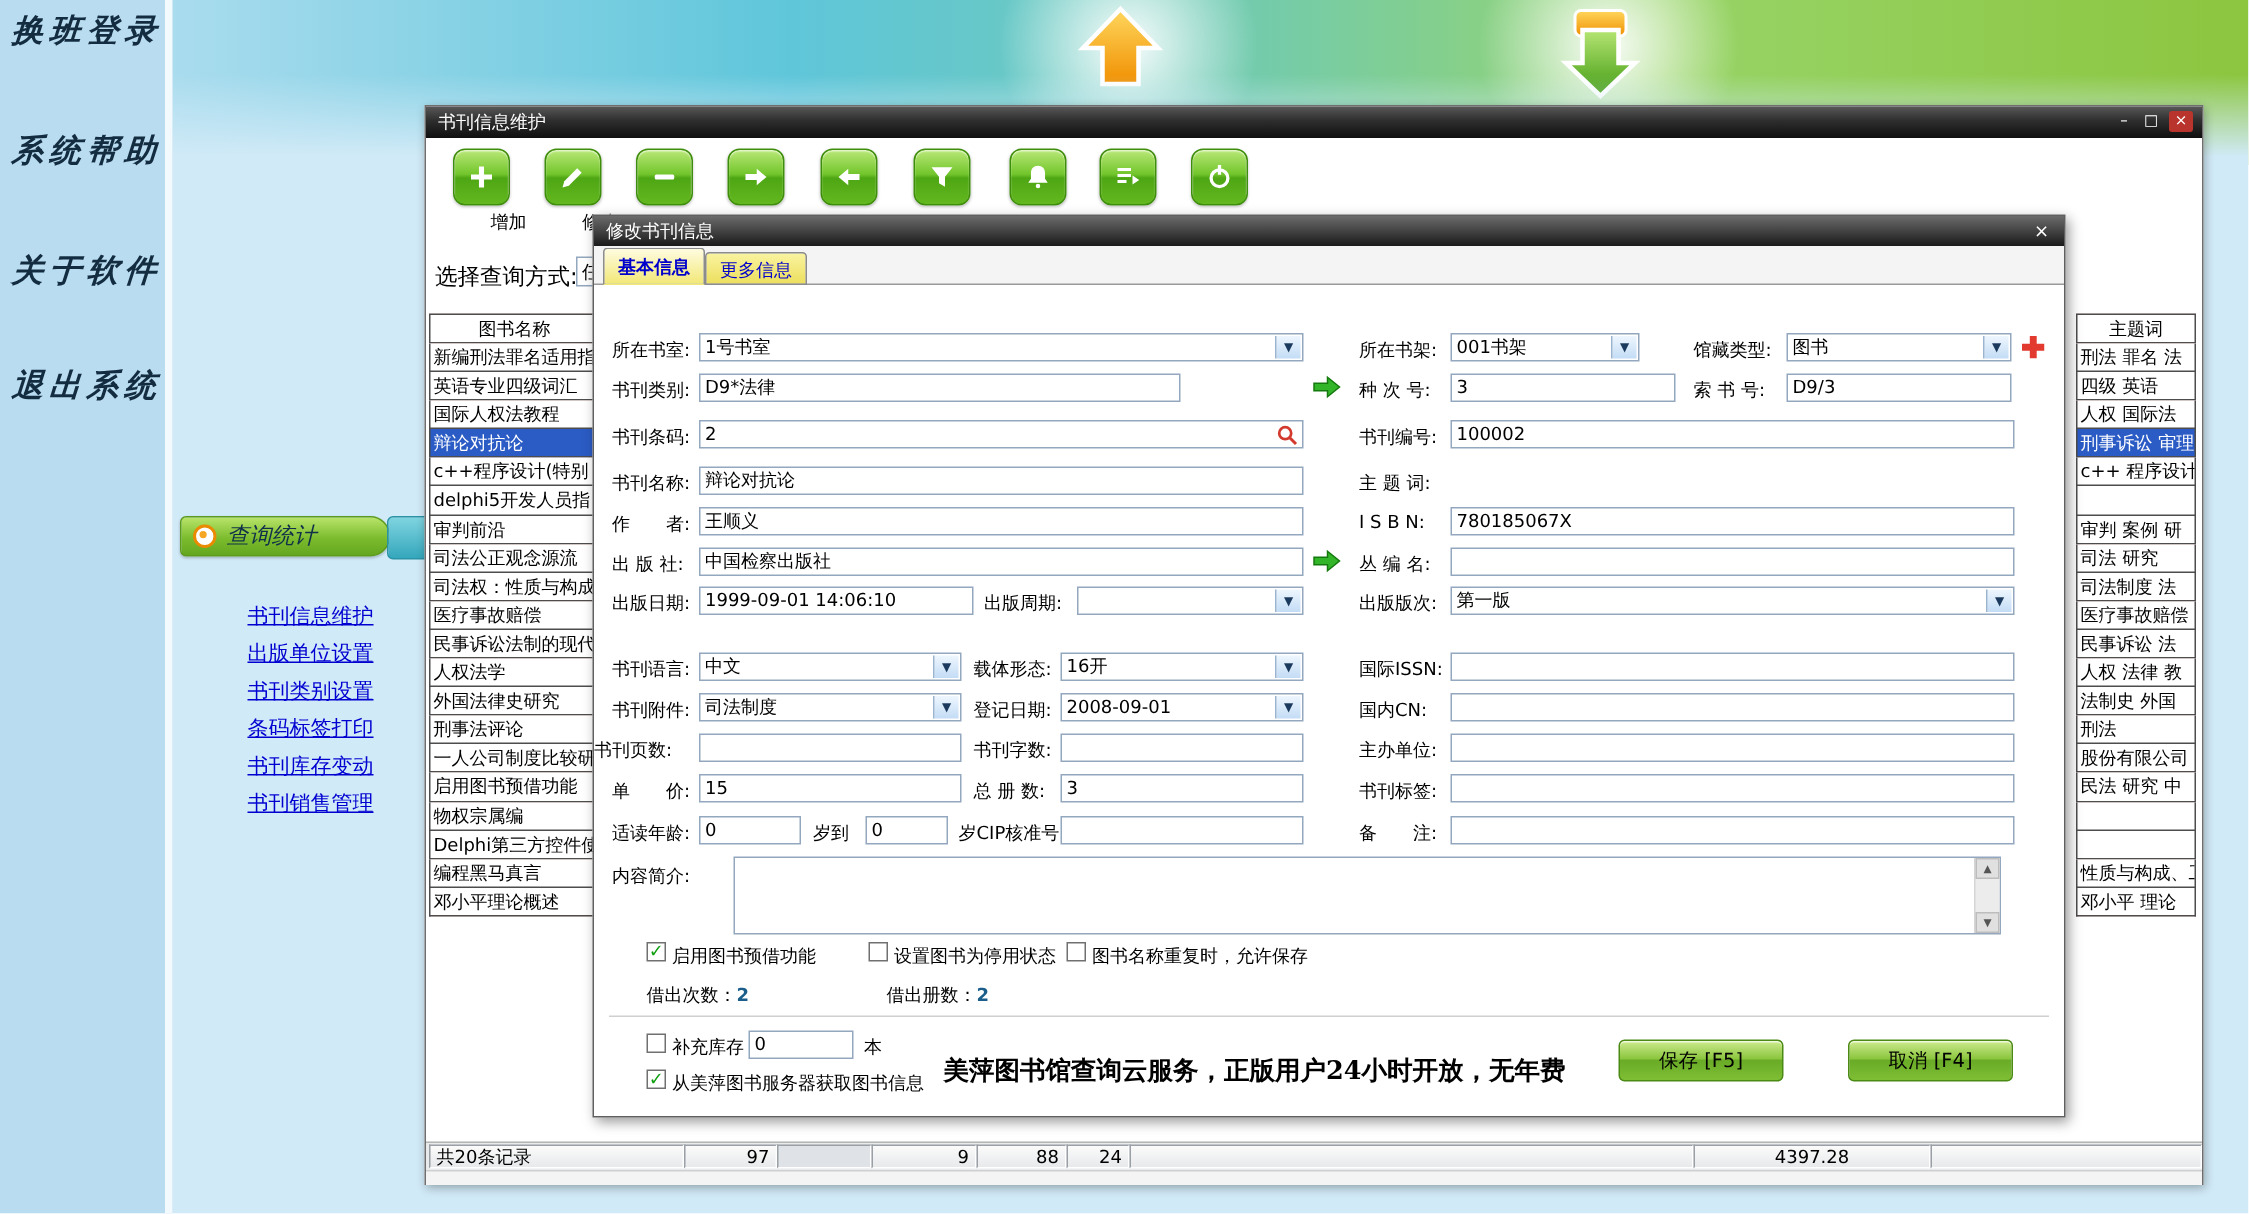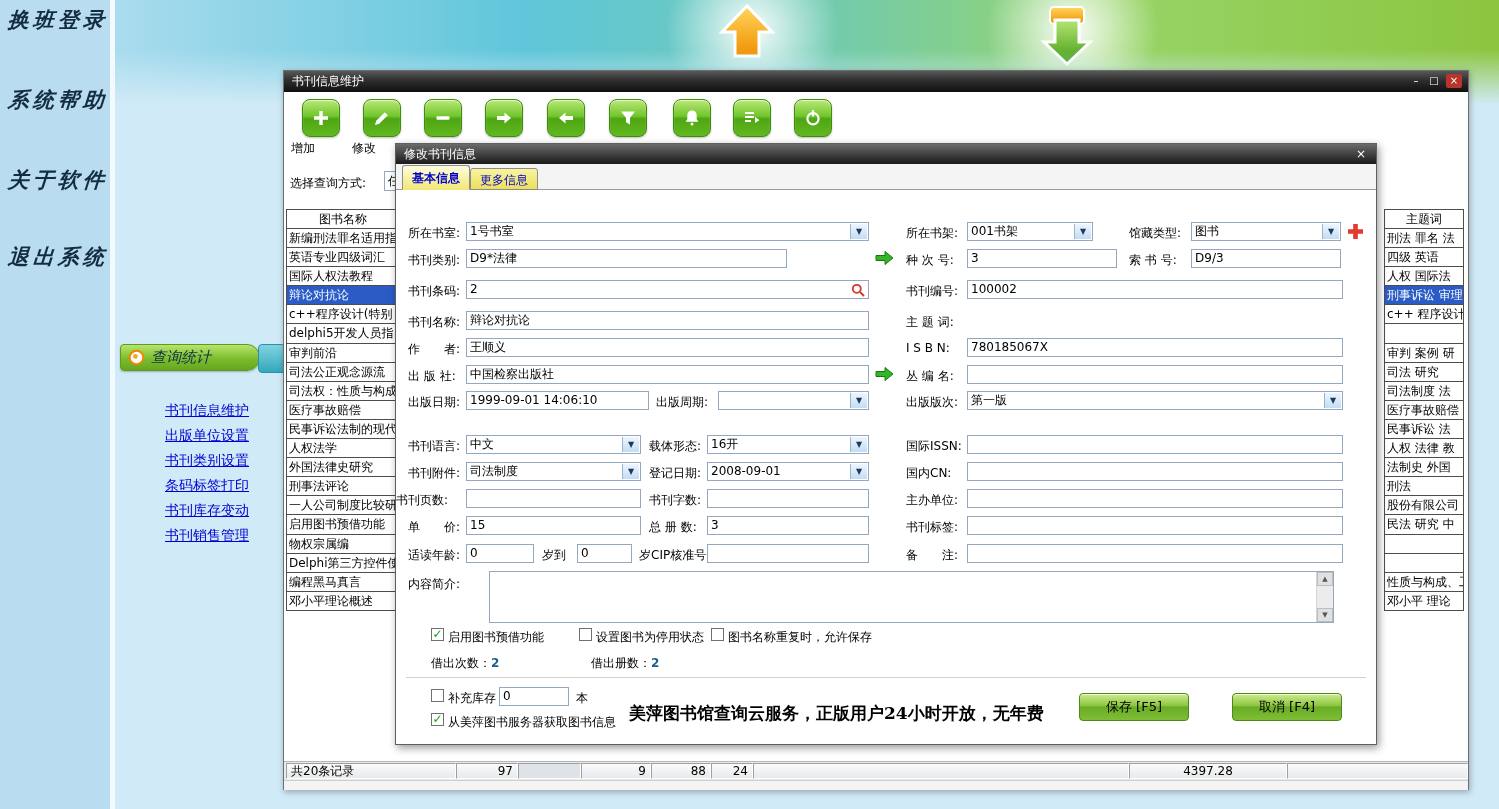--- a/index.html
+++ b/index.html
@@ -29,22 +29,22 @@
   .window{position:absolute;left:283px;top:70px;width:1186px;height:720px;background:#fff;
           border:1px solid #6e6e6e;box-shadow:1px 2px 6px rgba(0,0,0,.3);box-sizing:border-box;z-index:10}
   .titlebar{position:absolute;left:0;top:0;width:1184px;height:21px;box-sizing:border-box;
             background:linear-gradient(#585858,#2e2e2e 45%,#0f0f0f);color:#fff;font-size:12px;line-height:21px;padding-left:8px}
   .wctrl{position:absolute;top:3px;width:16px;height:14px;color:#fff;font-size:10px;line-height:14px;text-align:center;cursor:pointer}
   .wclose{background:#b8342c;border-radius:2px}
   .tbtn{position:absolute;top:28px;width:38px;height:38px;border-radius:8px;cursor:pointer;
         background:linear-gradient(#b9e877 0%,#72c52c 45%,#4ea614 52%,#63b81f 100%);
         border:1px solid #3f8d0d;box-shadow:inset 0 1px 1px rgba(255,255,255,.65),0 1px 2px rgba(0,0,0,.25);
         display:flex;align-items:center;justify-content:center;box-sizing:border-box}
-  .tlabel{position:absolute;top:69px;width:60px;font-size:12px;text-align:left}
-  .qlabel{position:absolute;left:6px;top:104px;font-size:12px;white-space:nowrap}
+  .tlabel{position:absolute;top:69px;width:60px;font-size:12px;text-align:right}
+  .qlabel{position:absolute;left:6px;top:104px;font-size:15px;white-space:nowrap}
   .qinput{position:absolute;left:100px;top:100px;width:130px;height:20px;background:#fff;border:1px solid #93a8bf;
           box-sizing:border-box;font-size:12px;line-height:18px;padding:0 3px}
   
   .list{position:absolute;font-size:12px;background:#fca5a5}
   .list-header{height:18px;border:1px solid #4d4d4d;background:#fff;text-align:center;line-height:18px}
   .list-row{height:18.1px;border:1px solid #4d4d4d;border-top:none;line-height:18px;padding:0 2px;
             white-space:nowrap;overflow:hidden;background:#fff;box-sizing:content-box;cursor:default}
   .list-row.selected{background:#2b5cc5;color:#fff}
   
   .statusbar{position:absolute;left:0;top:690px;width:1184px;height:19px;background:#e8eaec;border-top:1px solid #b5b5b5;box-sizing:border-box}

